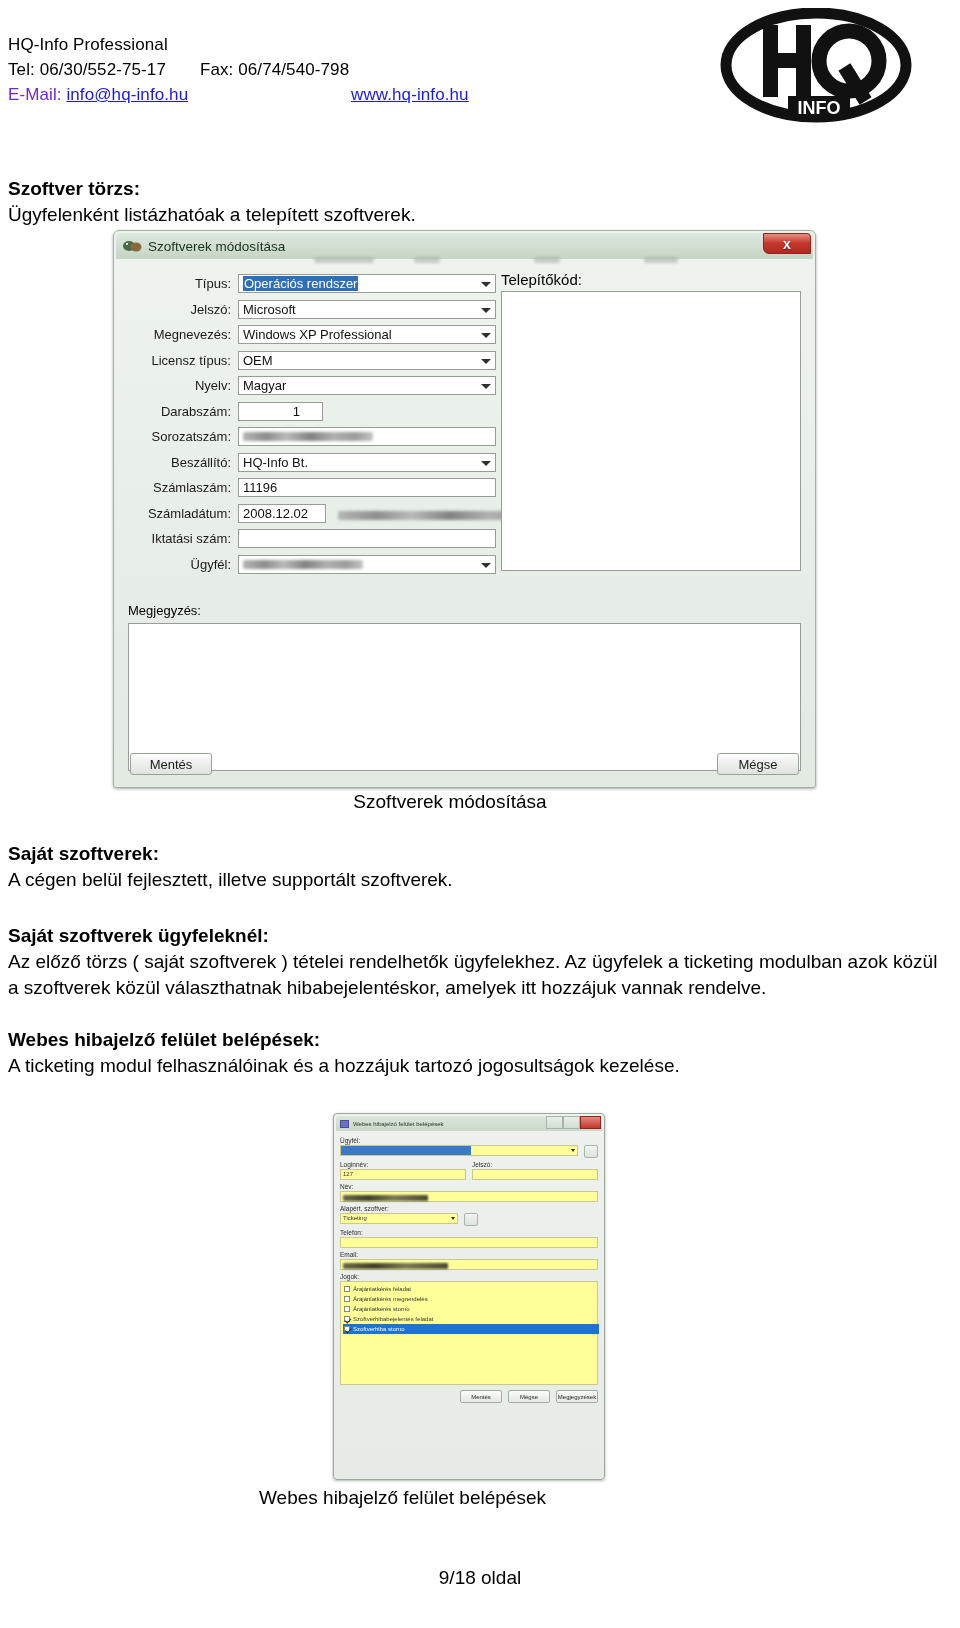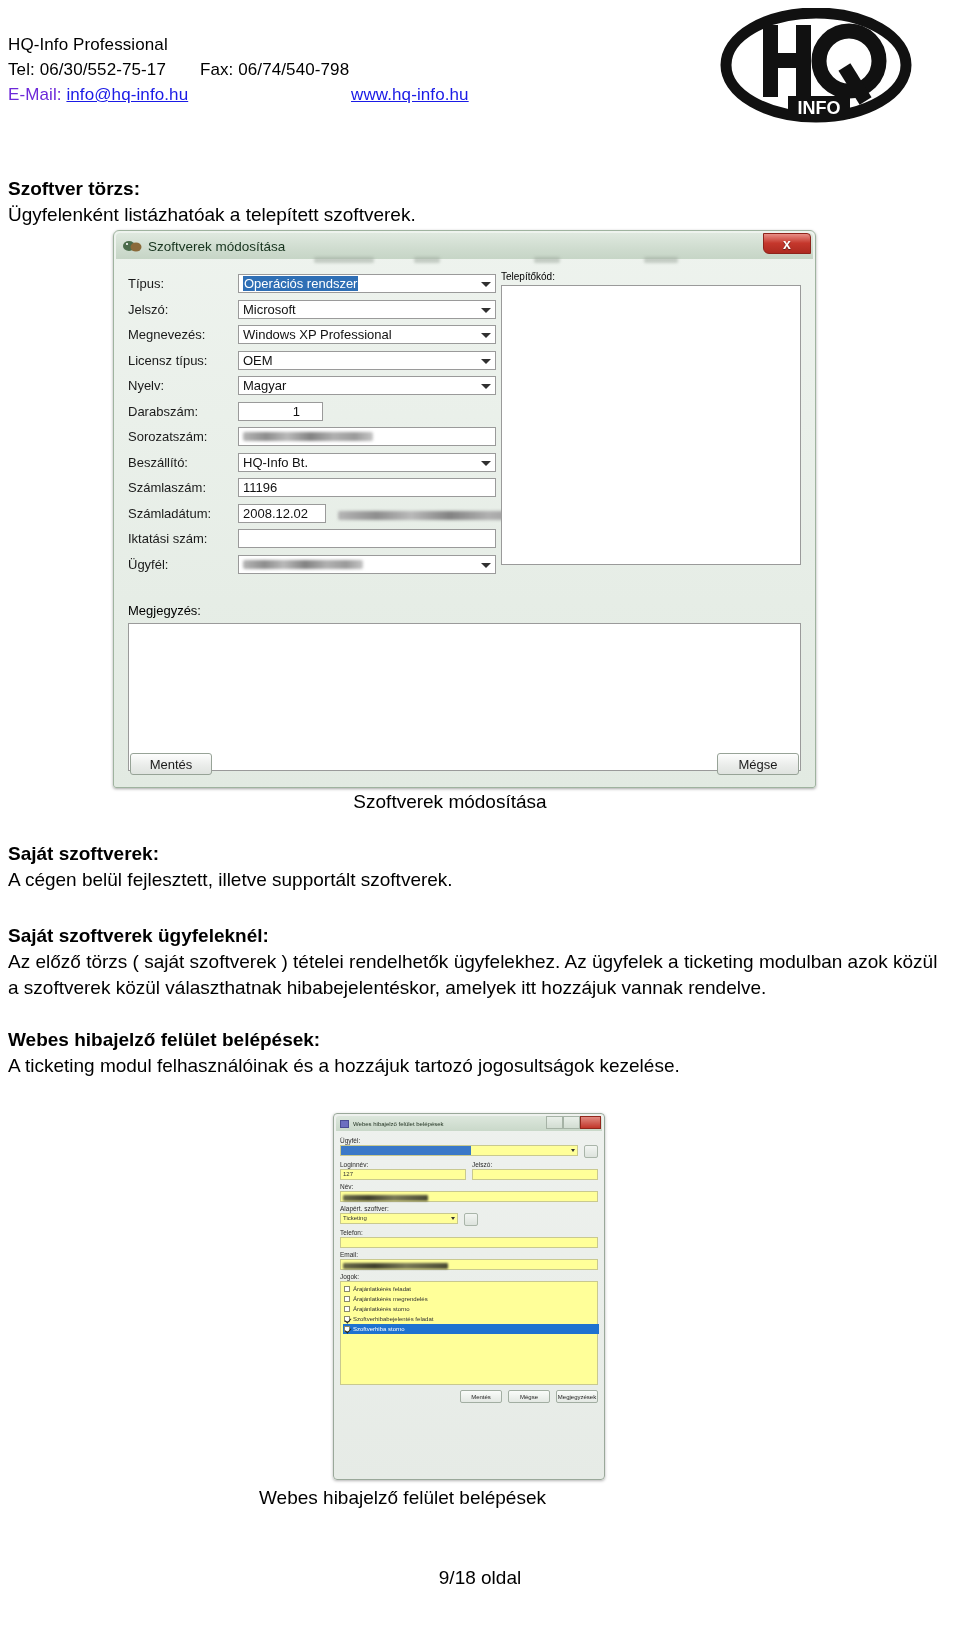--- a/index.html
+++ b/index.html
@@ -61,21 +61,21 @@
     border:1px solid #8e241b; border-radius:0 4px 0 6px;
     color:#fff; font-size:14px; font-weight:bold;
     display:flex; align-items:center; justify-content:center;
     text-shadow:0 1px 1px rgba(0,0,0,.5);
   }
   .dlg1-body { position:absolute; left:14px; top:32px; right:14px; bottom:10px; }
 
   .form-left { position:absolute; left:0; top:8px; width:368px; }
   .frow { display:flex; align-items:center; height:25.5px; }
   .flabel {
-    width:110px; 
+    width:110px; text-align:right; padding-right:7px;
     font-size:13px; color:#1a1a1a; white-space:nowrap;
   }
   .fctl {
     flex:1; height:19px; background:#fff;
     border:1px solid #9a9a9a; position:relative;
     font-size:13px; color:#111; padding:1px 3px 0 4px;
     line-height:16px; overflow:hidden;
   }
   .fctl.combo { padding-right:18px; }
   .fctl .caret {
@@ -89,21 +89,21 @@
   .blur-bar {
     height:9px; border-radius:2px; margin-top:3px;
     background:linear-gradient(90deg,#b5b5b5,#8d8d8d 18%,#b9b9b9 34%,#828282 52%,#b0b0b0 70%,#9a9a9a 86%,#c4c4c4);
     filter:blur(1.6px);
   }
   .blur-bar.w130 { width:130px; }
   .blur-bar.w120 { width:120px; }
   .blur-bar.w215 { width:215px; }
 
   .right-panel { position:absolute; right:0; top:8px; width:300px; }
-  .rp-label { font-size:10px; margin-bottom:3px; }
+  .rp-label { font-size:15px; margin-bottom:3px; }
   .rp-box { height:280px; background:#fff; border:1px solid #9a9a9a; }
 
   .note-label { position:absolute; left:0; top:340px; font-size:13px; }
   .note-box {
     position:absolute; left:0; right:0; top:360px; height:148px;
     background:#fff; border:1px solid #9a9a9a;
   }
   .btnrow { position:absolute; left:0; right:0; bottom:0px; height:24px; }
   .winbtn {
     position:absolute; top:0; height:22px; min-width:82px;

